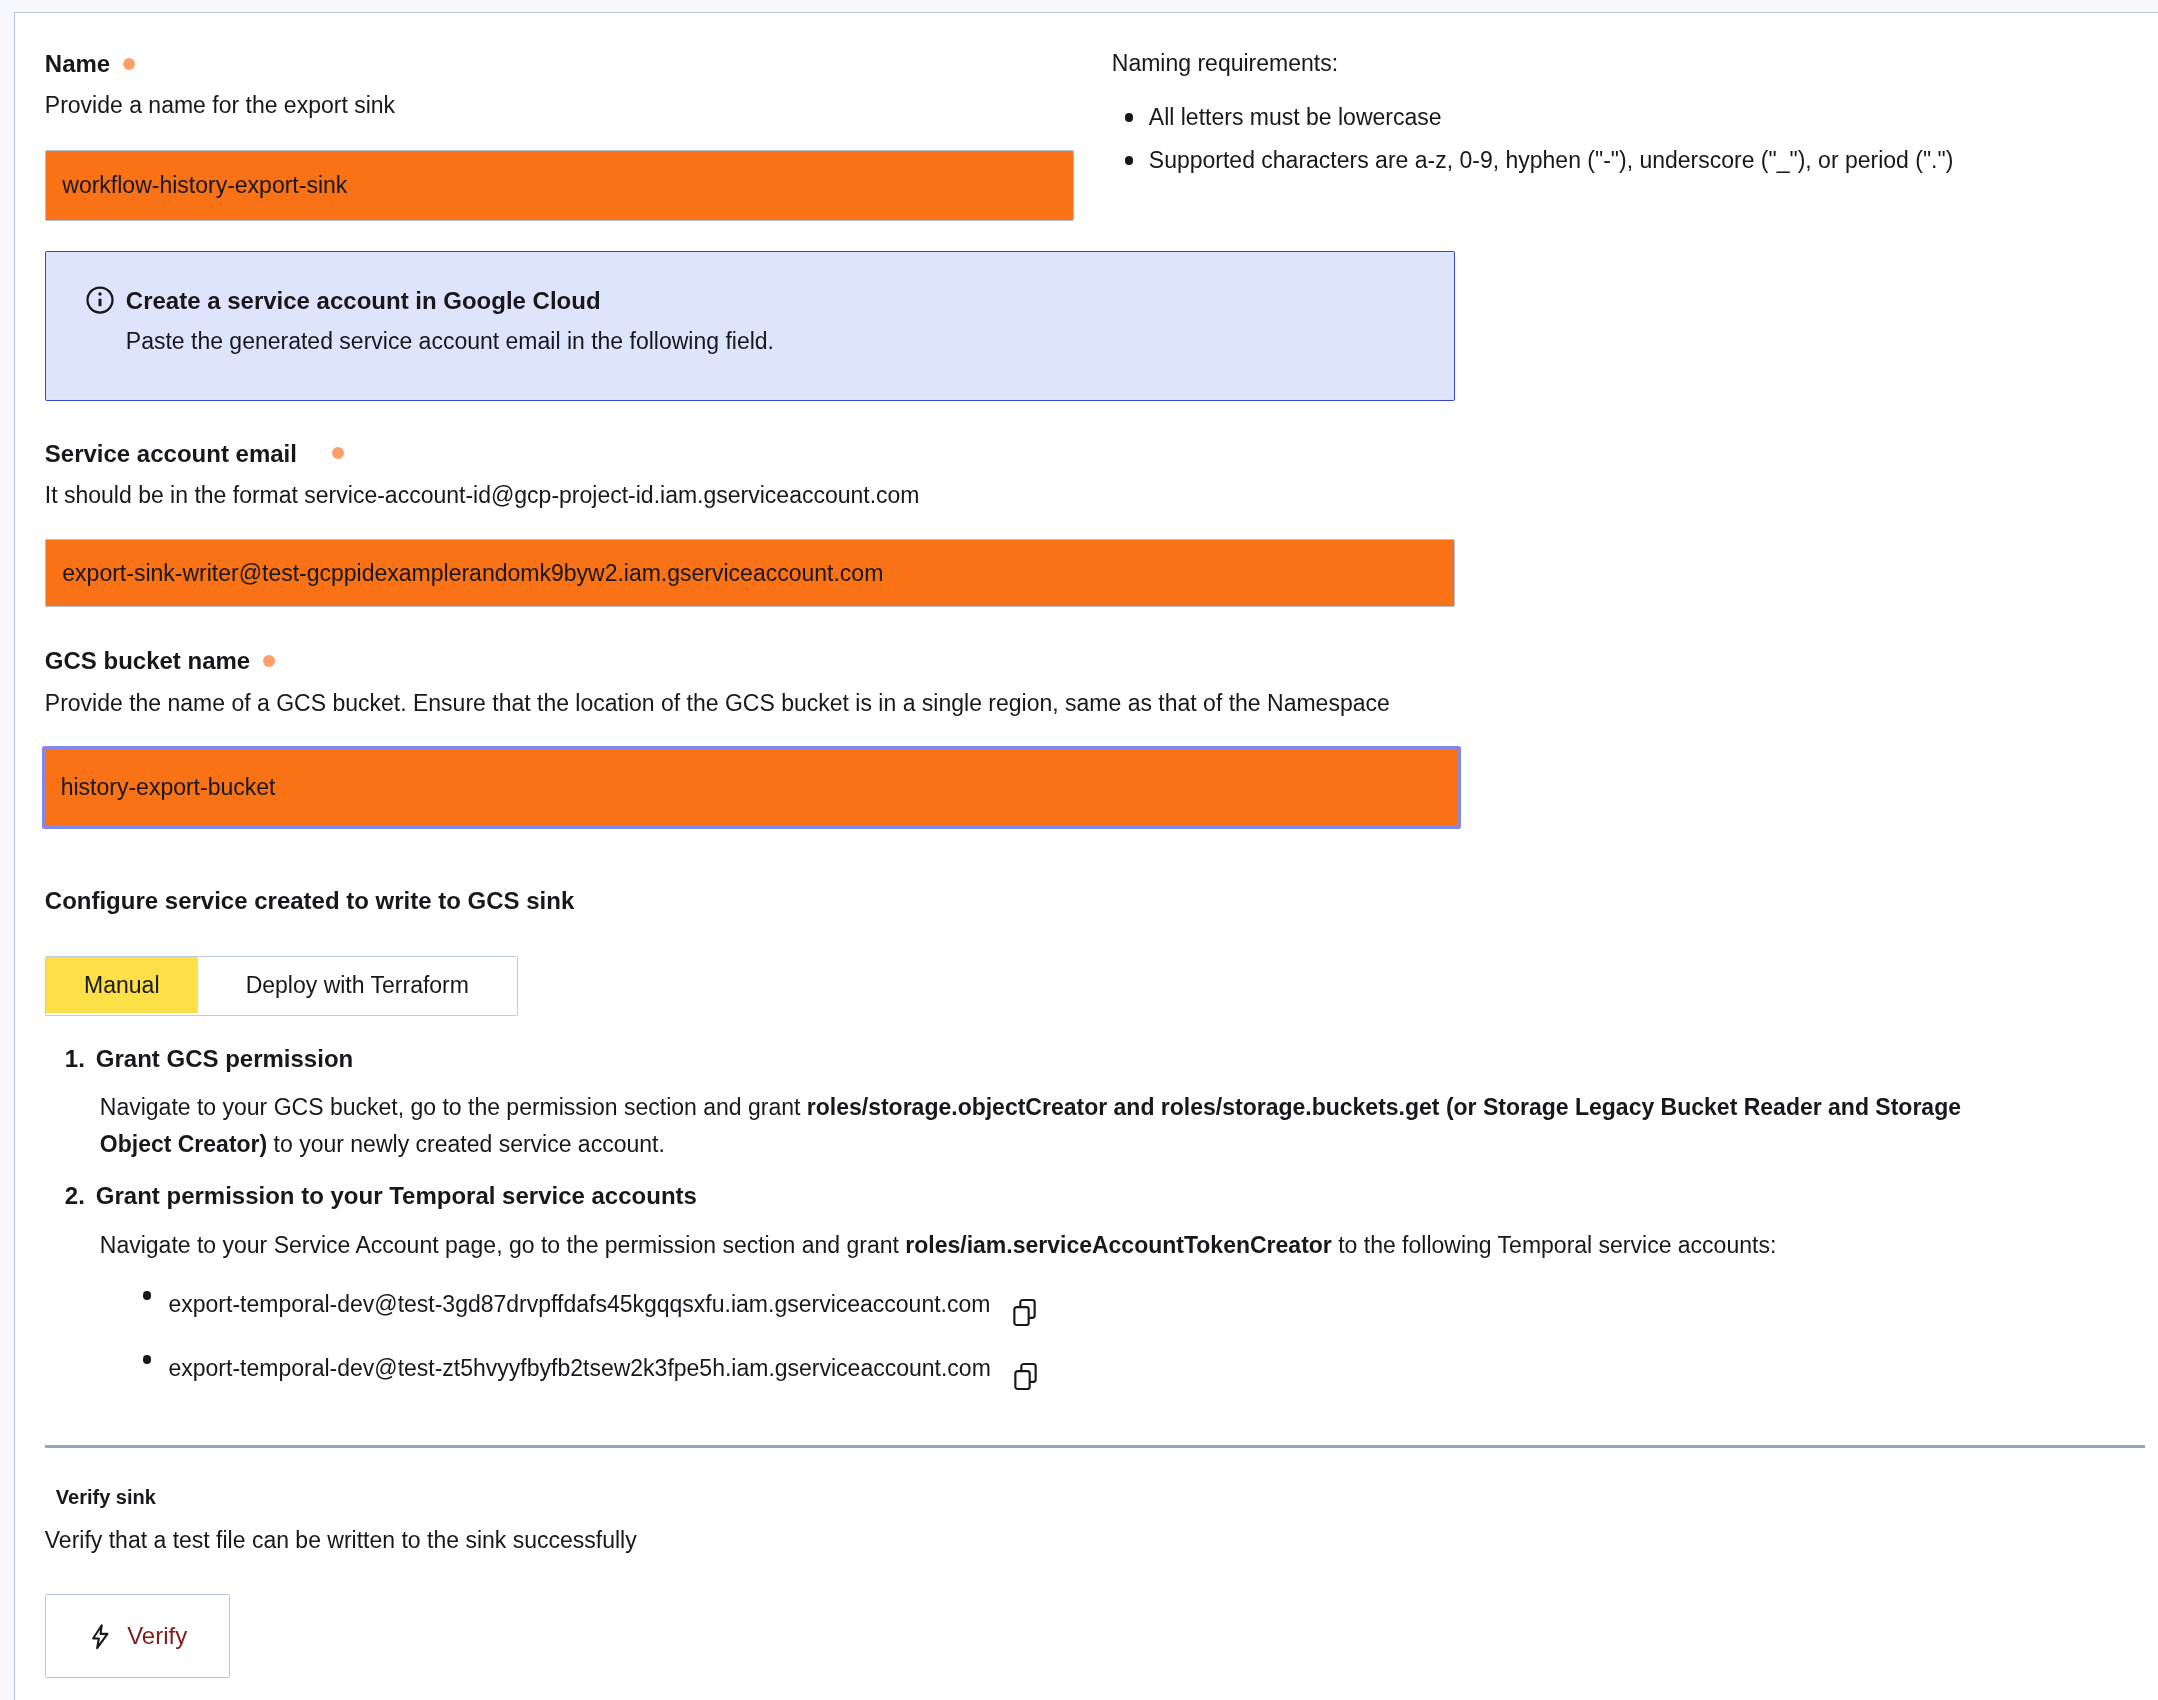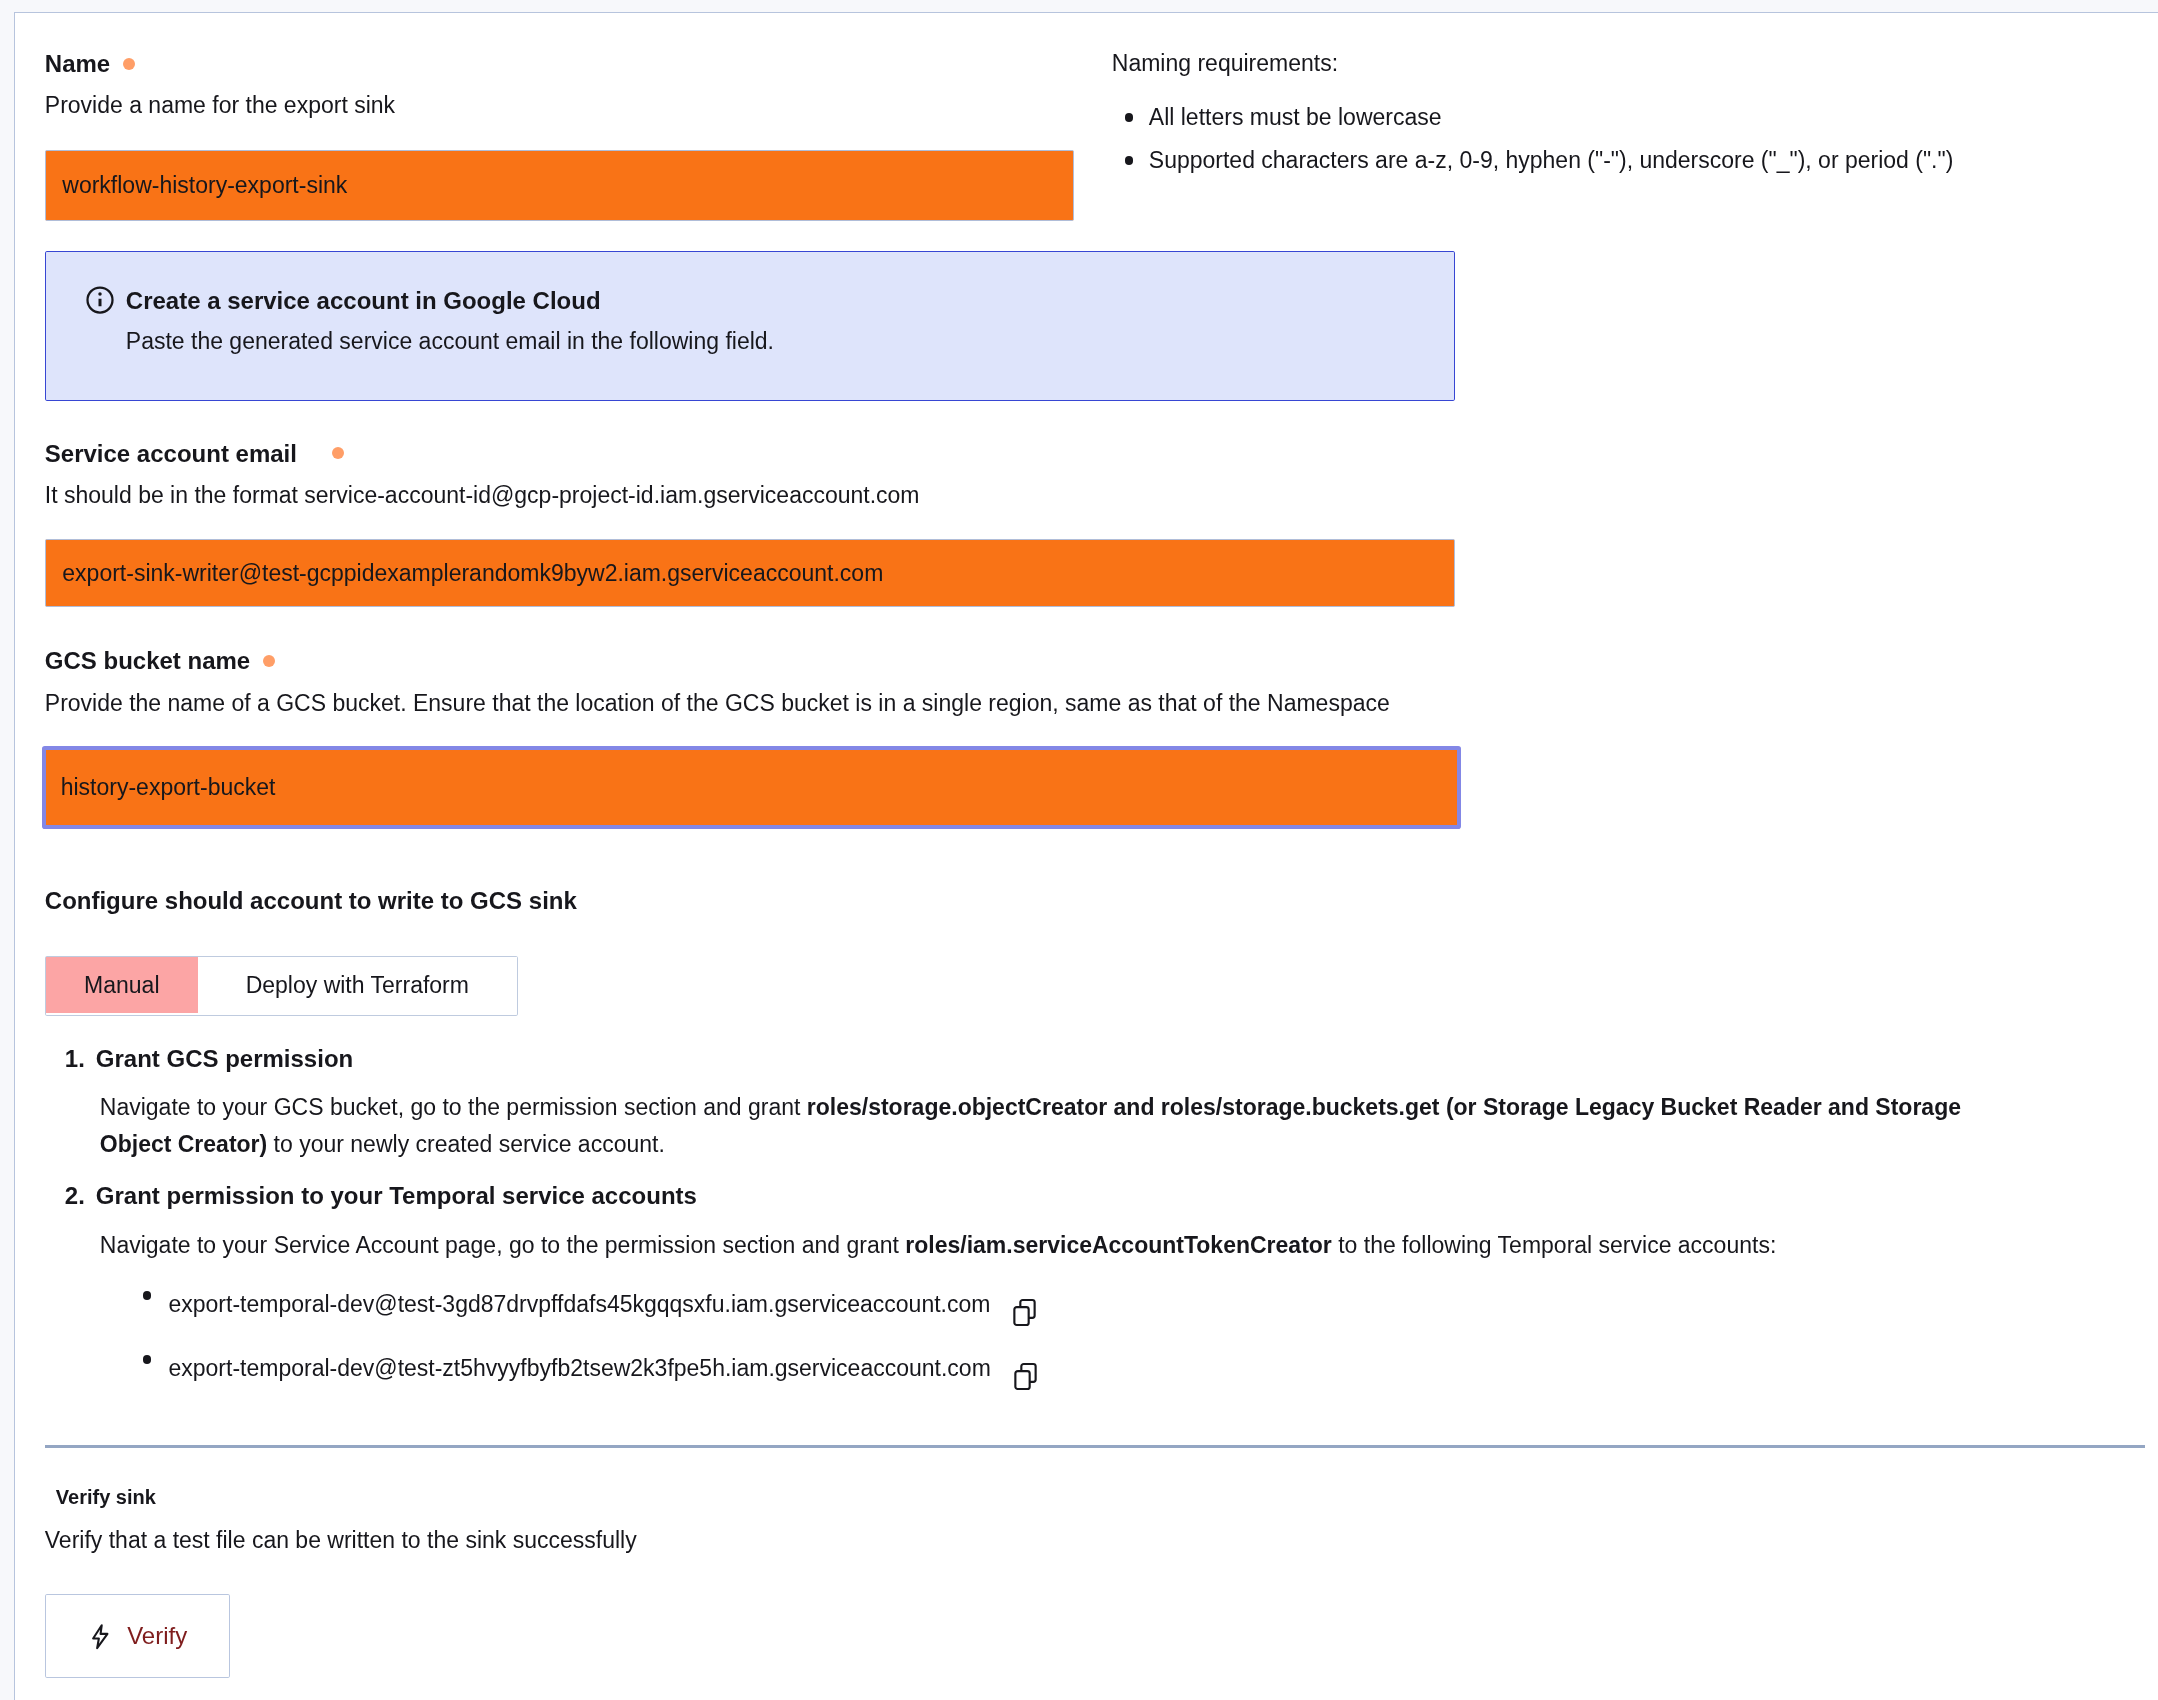--- a/index.html
+++ b/index.html
@@ -51,21 +51,21 @@
   .info-icon{width:30px;height:30px;flex:none;}
   .info-title{font-size:24px;font-weight:700;line-height:31px;}
   .info-body{margin:11px 0 0 41px;font-size:23px;line-height:29px;}
 
   .section-label-row{margin-top:39px;gap:35px;}
   .gcs-label-row{margin-top:40px;}
 
   .config-title{margin-top:57px;font-size:24px;font-weight:700;line-height:29px;}
   .tabs{display:flex;margin-top:41px;border:1.8px solid #BFCBDF;border-radius:1.8px;width:fit-content;box-sizing:border-box;height:60px;}
   .tab{display:flex;align-items:center;justify-content:center;font-size:23px;cursor:pointer;height:56px;box-sizing:border-box;}
-  .tab-selected{background:#fca5a5;width:152px;}
+  .tab-selected{background:#fde047;width:152px;}
   .tab-plain{background:#FFFFFF;width:319px;}
 
   .steps{margin-top:27.5px;}
   .step-title{padding-left:20px;font-size:24px;font-weight:700;line-height:29px;display:flex;gap:11px;}
   .step-body{margin:16.5px 0 0 55px;font-size:23px;line-height:37px;max-width:1928px;}
   .step-body b{font-weight:700;}
   .step2{margin-top:18.4px;}
 
   .accounts{margin:27.5px 0 0 0;padding:0;list-style:none;}
   .account-row{display:flex;padding-left:98px;margin-top:22px;height:42px;}
@@ -141,21 +141,21 @@
   <div class="help-text">It should be in the format service-account-id@gcp-project-id.iam.gserviceaccount.com</div>
   <input class="text-input wide" type="text" value="export-sink-writer@test-gcppidexamplerandomk9byw2.iam.gserviceaccount.com" style="">
 
   <div class="field-label-row gcs-label-row">
     <span class="field-label">GCS bucket name</span>
     <span class="req-dot"></span>
   </div>
   <div class="help-text">Provide the name of a GCS bucket. Ensure that the location of the GCS bucket is in a single region, same as that of the Namespace</div>
   <input class="text-input focused" type="text" value="history-export-bucket" style="">
 
-  <div class="config-title">Configure should account to write to GCS sink</div>
+  <div class="config-title">Configure service created to write to GCS sink</div>
 
   <div class="tabs">
     <div class="tab tab-selected">
       <span>Manual</span>
     </div>
     <div class="tab tab-plain">
       <span>Deploy with Terraform</span>
     </div>
   </div>
 

